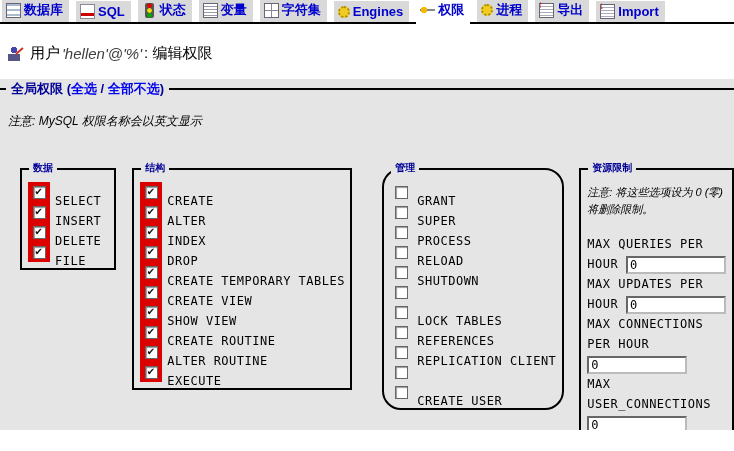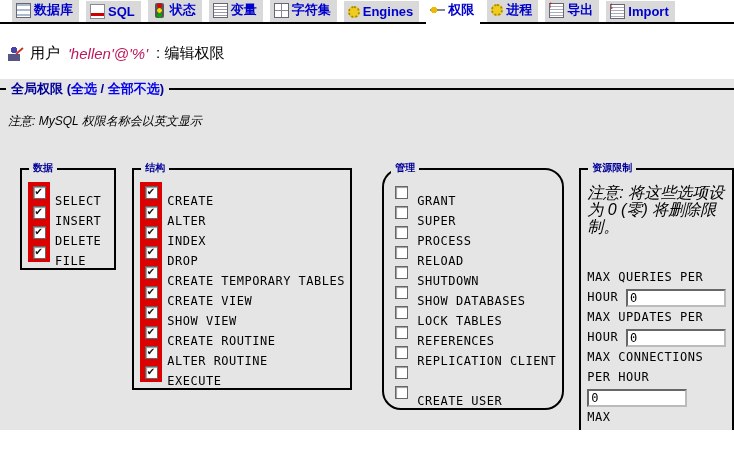--- a/index.html
+++ b/index.html
@@ -8,21 +8,21 @@
     --legend:#000099;
     --link:#0000ee;
     --content-bg:#e5e5e5;
     --tab-bg:#d9d9d9;
   }
   *{margin:0;padding:0;box-sizing:border-box;}
   body{font-family:"Liberation Sans",sans-serif;background:#fff;}
   .screen{width:734px;height:451px;overflow:hidden;background:#fff;position:relative;}
 
   
-  .tabbar{display:flex;align-items:flex-end;border-bottom:2px solid #000;padding:1px 0 0 12px;height:24px;background:#fff;}
+  .tabbar{display:flex;align-items:flex-end;border-bottom:2px solid #000;padding:1px 0 0 2px;height:24px;background:#fff;}
   .tab{display:flex;align-items:center;background:var(--tab-bg);padding:3px 6px 3px 4px;margin-right:7px;cursor:pointer;white-space:nowrap;}
   .tab.active{background:#fff;box-shadow:0 2px 0 0 #fff;}
   .tlabel{color:var(--accent);font-weight:bold;font-size:13px;}
   .ticon{width:15px;height:15px;margin-right:3px;display:inline-block;position:relative;flex:none;}
 
   
   .databases-icon{background:#fff;border:1px solid #667;background-image:repeating-linear-gradient(#aabbd0 0 2px,#fff 2px 5px);}
   .sql-icon{background:#fff;border:1px solid #889;background-image:linear-gradient(transparent 60%,#cc0000 60% 82%,transparent 82%);}
   .status-icon{width:9px;margin-left:3px;margin-right:6px;border-radius:2px;background:
       radial-gradient(circle at 50% 18%,#e00000 0 2px,transparent 2.6px),
@@ -41,21 +41,21 @@
   .export-icon::after,.import-icon::after{position:absolute;top:-5px;left:-2px;color:#cc0000;font-size:10px;font-weight:bold;}
   .export-icon::after{content:"\2191";}
   .import-icon::after{content:"\2193";}
 
   
   .titlebar{display:flex;align-items:center;margin:20px 0 0 8px;font-size:15px;font-weight:normal;color:#000;}
   .user-edit-icon{width:16px;height:16px;margin-right:6px;position:relative;display:inline-block;background:
       radial-gradient(circle at 6px 4px,#4444aa 0 3px,transparent 3.4px),
       linear-gradient(transparent 8px,#555588 8px 15px,transparent 15px);background-size:12px 16px;background-repeat:no-repeat;}
   .user-edit-icon::after{content:"";position:absolute;right:0;top:4px;width:9px;height:2px;background:#cc3322;transform:rotate(-40deg);}
-  .title-user{color:#be185d;font-style:italic;margin:0 8px;}
+  .title-user{color:#404040;font-style:italic;margin:0 2px;}
 
   
   .content{margin-top:16px;background:var(--content-bg);height:351px;overflow:hidden;position:relative;}
   .global-head{position:relative;height:20px;}
   .global-rule{position:absolute;top:9px;left:0;width:100%;border-top:2px solid #000;}
   .global-legend{position:relative;display:inline-block;margin-left:6px;background:var(--content-bg);padding:0 5px;font-size:13px;font-weight:bold;color:var(--legend);}
   .global-legend .link{color:var(--link);cursor:pointer;}
   .note{font-style:italic;font-size:12px;color:#000;margin:14px 0 12px 8px;}
 
   
@@ -67,21 +67,21 @@
   [data-name="group-administration"]{width:186px;margin-right:15px;border-radius:19px;}
   .priv-row{display:flex;align-items:center;height:20px;}
   .cbcell{width:22px;height:20px;display:flex;align-items:center;justify-content:center;flex:none;}
   .hl .cbcell{background:var(--highlight);}
   .cb{width:13px;height:13px;background:#fff;border:1px solid #666;box-shadow:inset 1px 1px 1px #999;position:relative;cursor:pointer;}
   .cb.checked::after{content:"\2714";position:absolute;left:1px;top:-1px;font-size:10px;color:#111;}
   .priv-label{font-family:"DejaVu Sans Mono",monospace;font-size:12px;letter-spacing:0.5px;padding-left:5px;white-space:nowrap;cursor:pointer;margin-top:18px;}
 
   
   [data-name="resource-limits-fieldset"]{width:168px;min-height:330px;padding-top:14px;}
-  .res-note{font-style:italic;font-size:16px;margin-bottom:32px;line-height:17px;}
+  .res-note{font-style:italic;font-size:11px;margin-bottom:16px;line-height:17px;}
   .res-field{font-family:"DejaVu Sans Mono",monospace;font-size:12px;letter-spacing:0.5px;line-height:20px;}
   .res-input{display:inline-block;width:100px;height:18px;border:2px inset #bbb;background:#fff;font-family:"DejaVu Sans Mono",monospace;font-size:12px;padding:0 2px;vertical-align:middle;}
 </style>
 </head>
 <body>
 
 <div class="screen" data-name="privileges-page">
 
   <div class="tabbar" data-name="tab-bar">
       <div class="tab" data-name="tab-databases">
@@ -267,21 +267,20 @@
           <div class="priv-row" data-name="privilege-row">
             <span class="cbcell" data-name="checkbox-cell">
               <span class="cb" data-name="privilege-checkbox"></span>
             </span>
             <span class="priv-label" data-name="privilege-label">SHUTDOWN</span>
           </div>
           <div class="priv-row" data-name="privilege-row">
             <span class="cbcell" data-name="checkbox-cell">
               <span class="cb" data-name="privilege-checkbox"></span>
             </span>
-            <span class="priv-label" data-name="privilege-label">SHOW DATABASES</span>
           </div>
           <div class="priv-row" data-name="privilege-row">
             <span class="cbcell" data-name="checkbox-cell">
               <span class="cb" data-name="privilege-checkbox"></span>
             </span>
             <span class="priv-label" data-name="privilege-label">LOCK TABLES</span>
           </div>
           <div class="priv-row" data-name="privilege-row">
             <span class="cbcell" data-name="checkbox-cell">
               <span class="cb" data-name="privilege-checkbox"></span>

